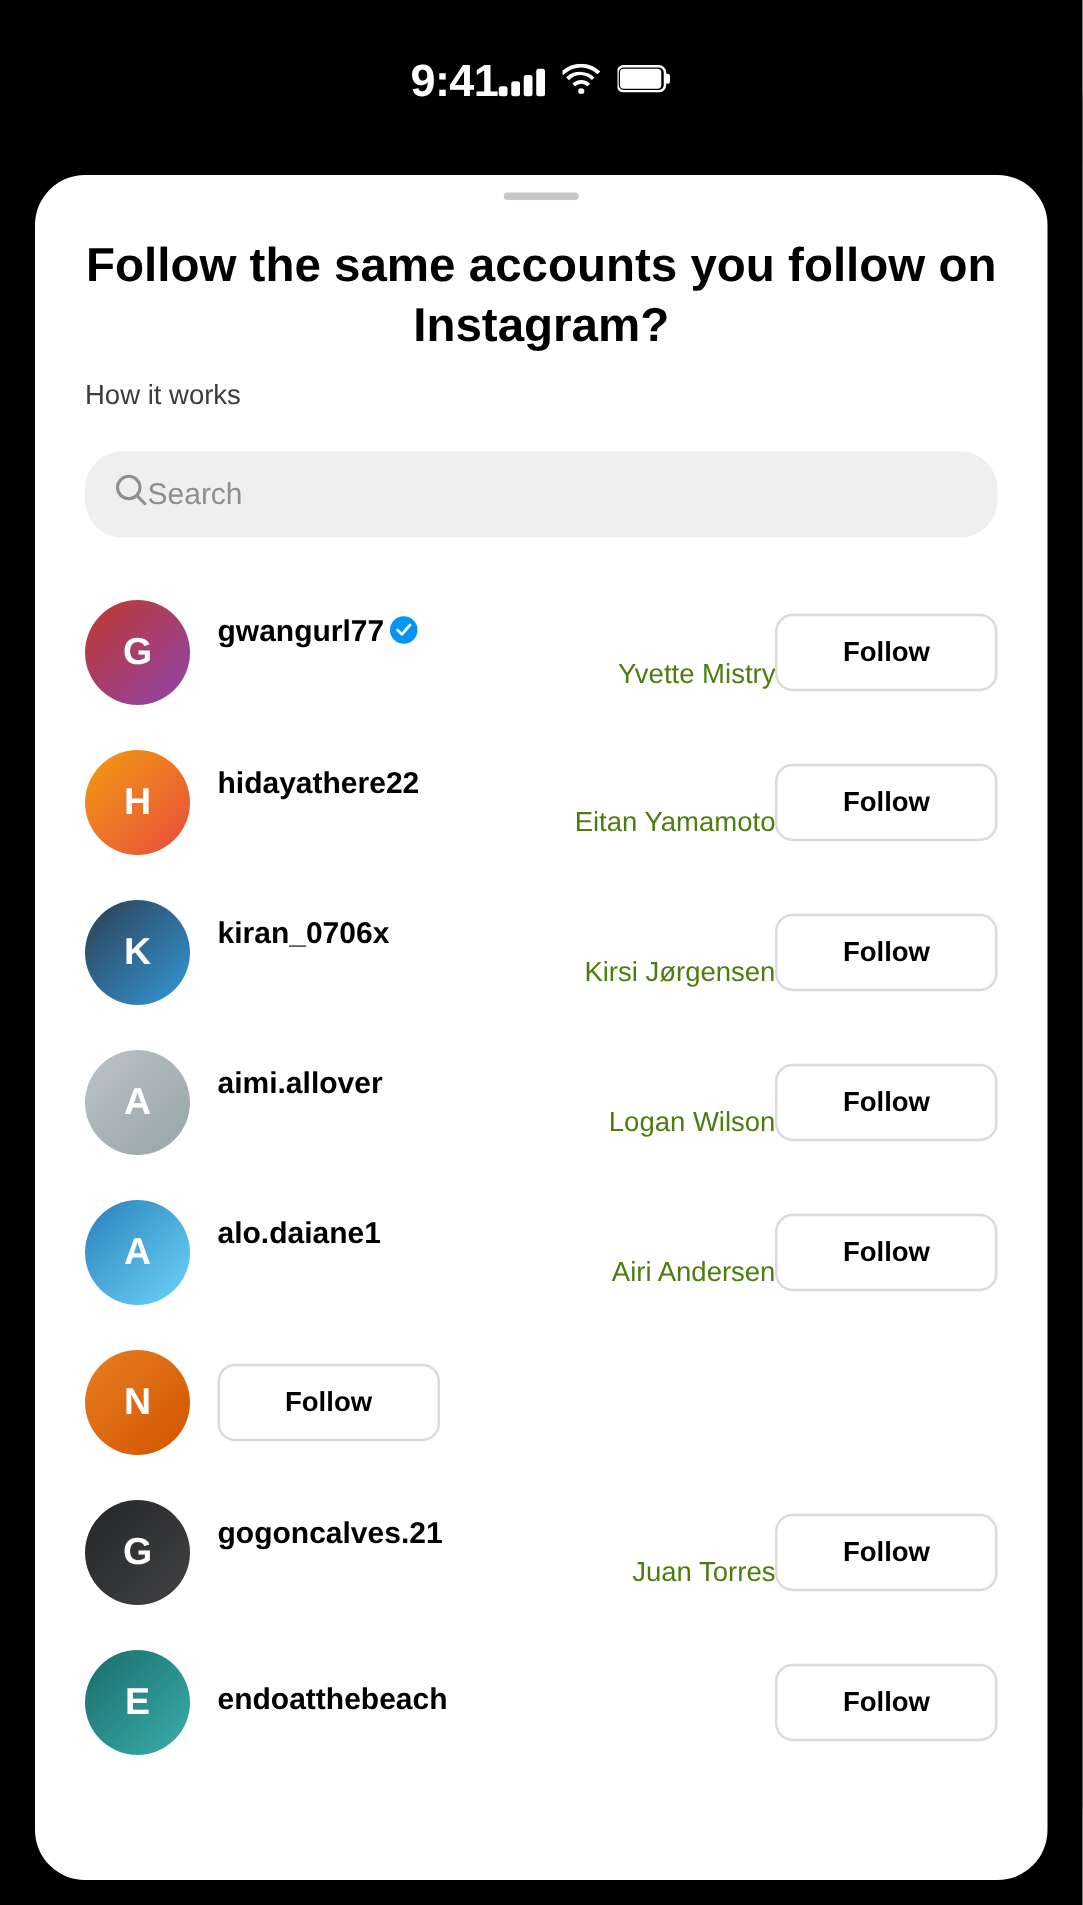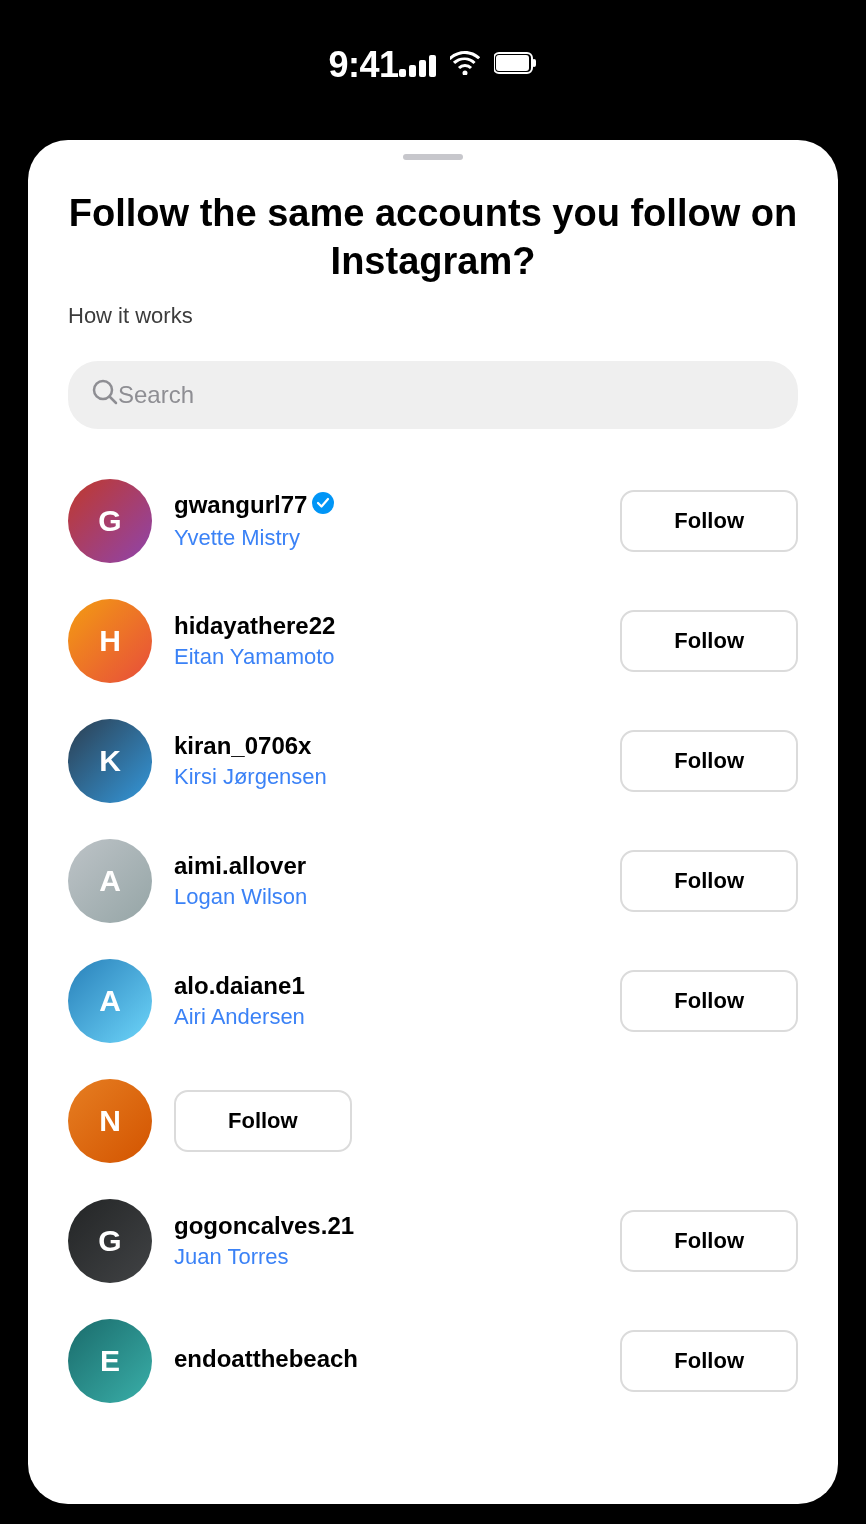--- a/index.html
+++ b/index.html
@@ -178,21 +178,22 @@
     }
 
     .verified-badge {
       color: #0095f6;
       font-size: 22px;
       flex-shrink: 0;
     }
 
     .account-fullname {
       font-size: 22px;
-      color: #3b82f6;
+      color: #4d7c0f;
+      text-align: right;
     }
 
     .follow-btn {
       background: #fff;
       border: 2px solid #dbdbdb;
       border-radius: 14px;
       padding: 16px 52px;
       font-size: 22px;
       font-weight: 700;
       color: #000;

